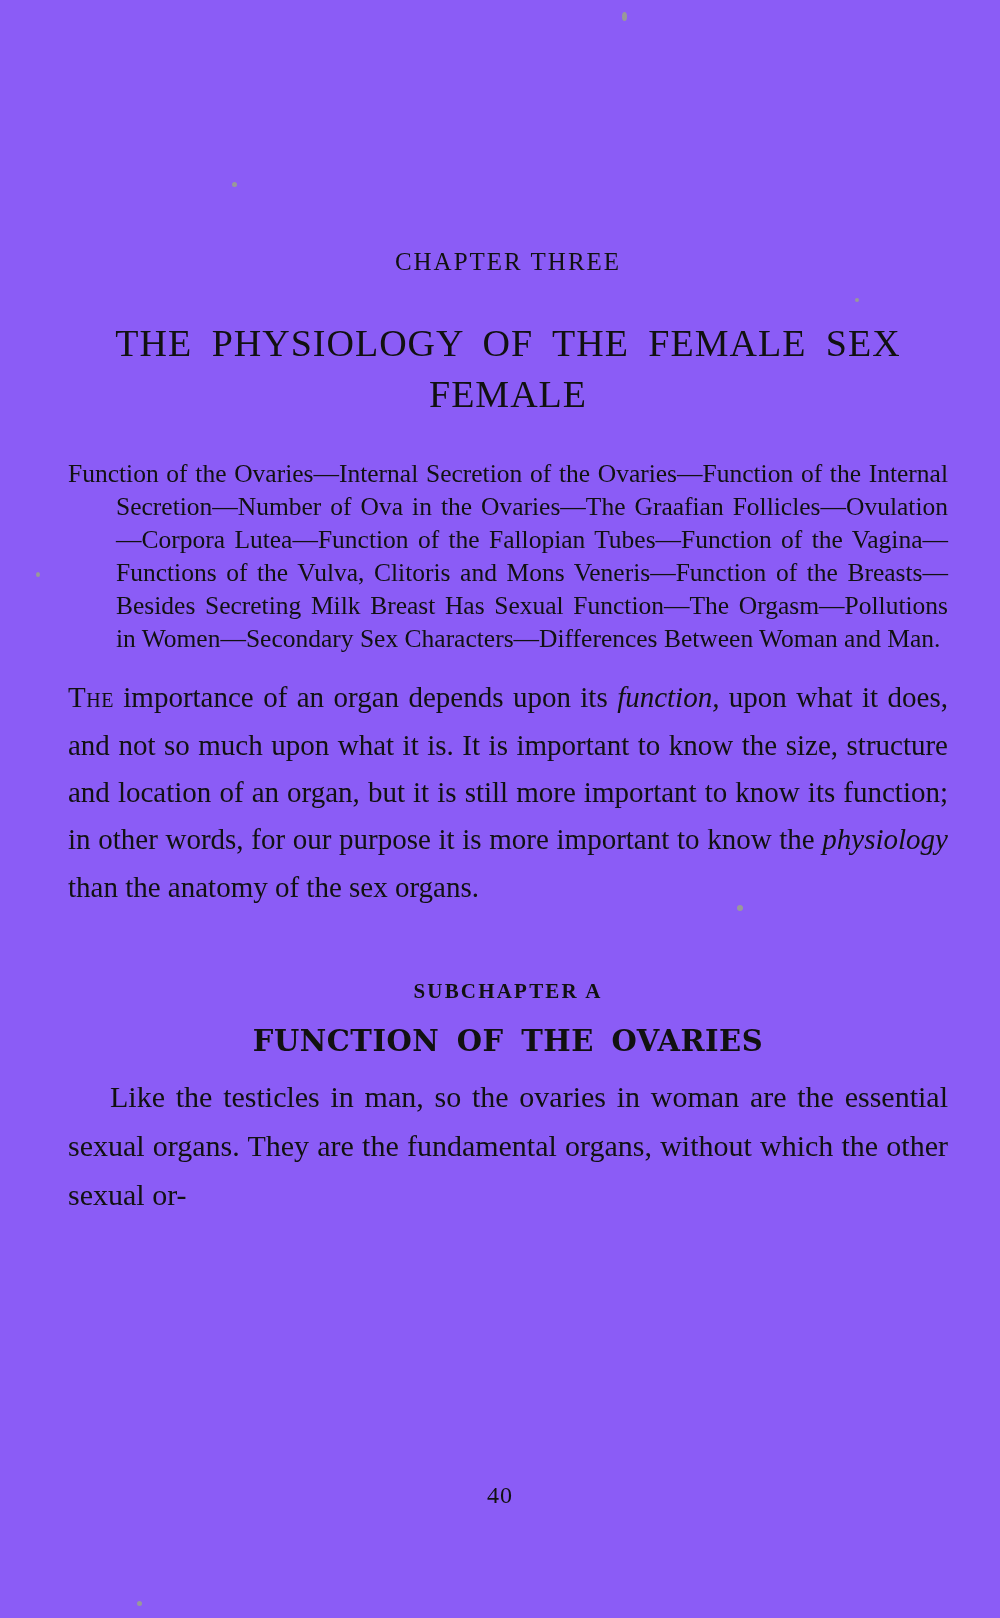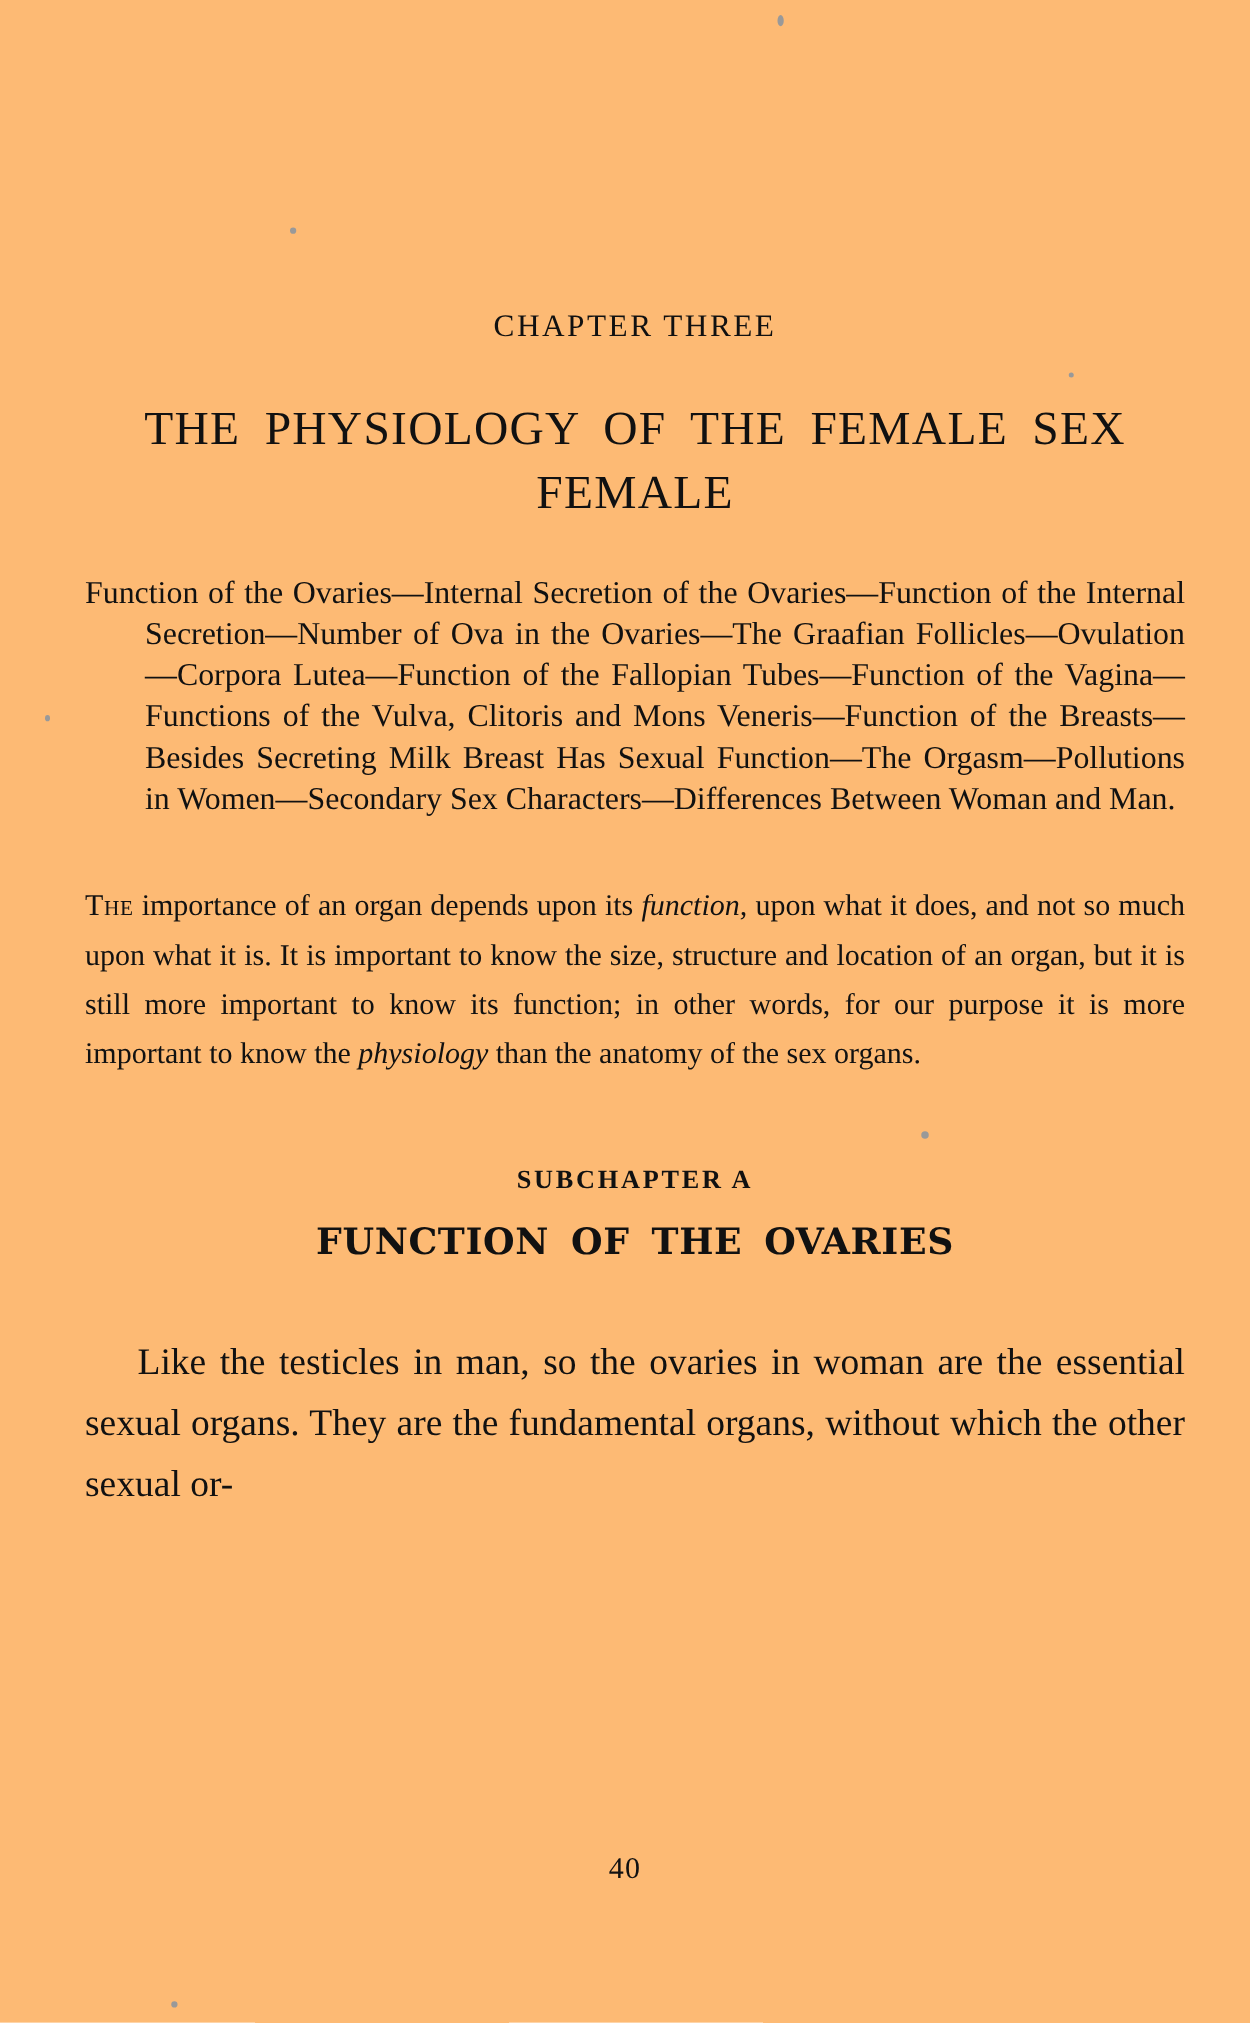--- a/index.html
+++ b/index.html
@@ -13,21 +13,21 @@
     position: relative;
     font-family: "Liberation Serif", serif;
     color: #111111;
     overflow: hidden;
   }
   .page {
     position: absolute;
     top: 0; left: 0;
     width: 1000px;
     height: 1618px;
-    background: #fdba74;
+    background: #8b5cf6;
   }
   .content {
     position: absolute;
     left: 68px;
     top: 0;
     width: 880px;
   }
 
   .chapter-label {
     margin-top: 248px;
@@ -56,22 +56,22 @@
     padding-left: 0px;
   }
   .synopsis .hang {
     display: block;
     text-indent: -48px;
     padding-left: 48px;
     font-family: Liberation Serif, serif;
   }
 
   .body-text {
-    margin-top: 51px;
-    font-size: 24px;
+    margin-top: 19px;
+    font-size: 29px;
     line-height: 1.63;
     text-align: justify;
     text-justify: inter-word;
   }
   .body-text .smallcaps {
     font-variant: small-caps;
     letter-spacing: 0.5px;
   }
   .body-text i {
     font-style: italic;
@@ -89,21 +89,21 @@
     margin-top: 20px;
     text-align: center;
     font-size: 29px;
     font-weight: bold;
     letter-spacing: 0.5px;
     word-spacing: 7px;
     font-family: "DejaVu Serif", serif;
   }
 
   .body-text2 {
-    margin-top: 56px;
+    margin-top: 15px;
     font-size: 30px;
     line-height: 1.63;
     text-align: justify;
     text-justify: inter-word;
   }
   .indent {
     text-indent: 42px;
   }
 
   .page-number {

